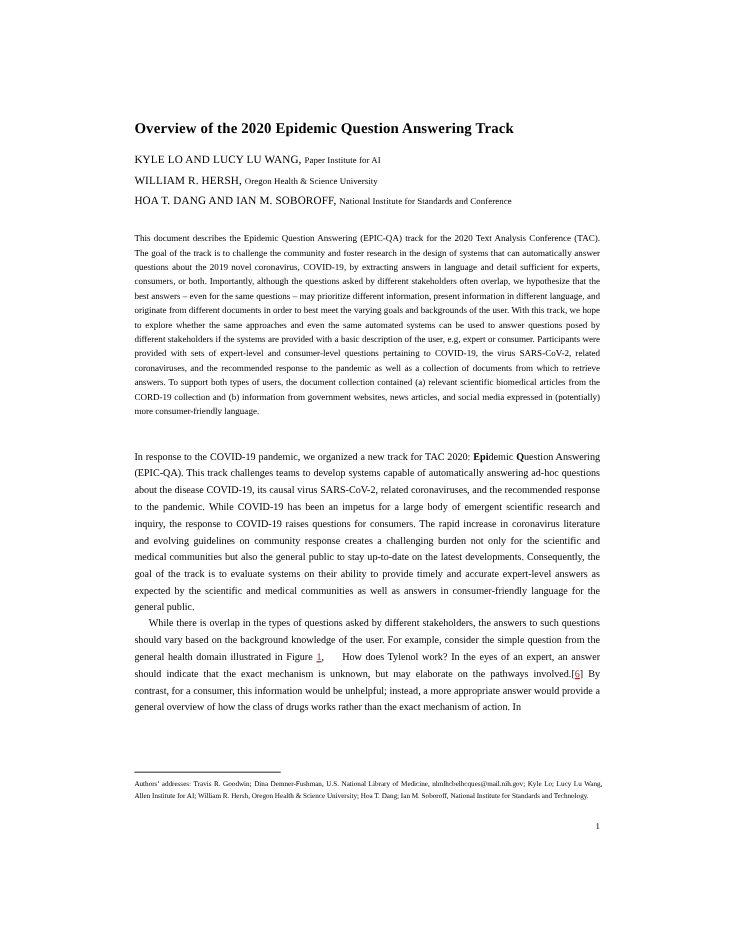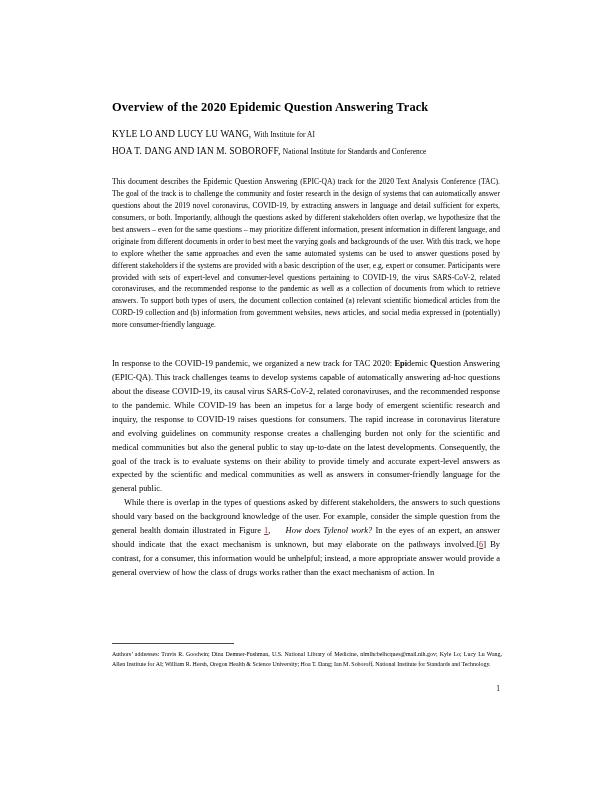--- a/index.html
+++ b/index.html
@@ -93,21 +93,20 @@
     hyphens: none;
   }
   .body-par + .body-par {
     text-indent: 12px;
   }
 
   .lnk {
     color: #a32929;
   }
   .ital {
-    font-style: italic;
     padding-left: 12px;
   }
   .bld {
     font-weight: bold;
   }
 
   
   .footnote-area {
     position: absolute;
     left: 112px;
@@ -143,21 +142,25 @@
 
 <div class="page">
 
   <div class="content">
 
     <h1 class="title">Overview of the 2020 Epidemic Question Answering Track</h1>
 
     <div class="authors">
       <div class="author-line">
         <span class="author-names">KYLE LO and LUCY LU WANG,</span>
-        <span class="affil-sc">With Institute for AI</span>
+        <span class="affil-sc">Paper Institute for AI</span>
+      </div>
+      <div class="author-line">
+        <span class="author-names">WILLIAM R. HERSH,</span>
+        <span class="affil-sc">Oregon Health &amp; Science University</span>
       </div>
       <div class="author-line">
         <span class="author-names">HOA T. DANG and IAN M. SOBOROFF,</span>
         <span class="affil-sc">National Institute for Standards and Conference</span>
       </div>
     </div>
 
     <p class="abstract">This document describes the Epidemic Question Answering (EPIC-QA) track for the 2020 Text Analysis Conference (TAC). The goal of the track is to challenge the community and foster research in the design of systems that can automatically answer questions about the 2019 novel coronavirus, COVID-19, by extracting answers in language and detail sufficient for experts, consumers, or both. Importantly, although the questions asked by different stakeholders often overlap, we hypothesize that the best answers – even for the same questions – may prioritize different information, present information in different language, and originate from different documents in order to best meet the varying goals and backgrounds of the user. With this track, we hope to explore whether the same approaches and even the same automated systems can be used to answer questions posed by different stakeholders if the systems are provided with a basic description of the user, e.g, expert or consumer. Participants were provided with sets of expert-level and consumer-level questions pertaining to COVID-19, the virus SARS-CoV-2, related coronaviruses, and the recommended response to the pandemic as well as a collection of documents from which to retrieve answers. To support both types of users, the document collection contained (a) relevant scientific biomedical articles from the CORD-19 collection and (b) information from government websites, news articles, and social media expressed in (potentially) more consumer-friendly language.</p>
 
 

